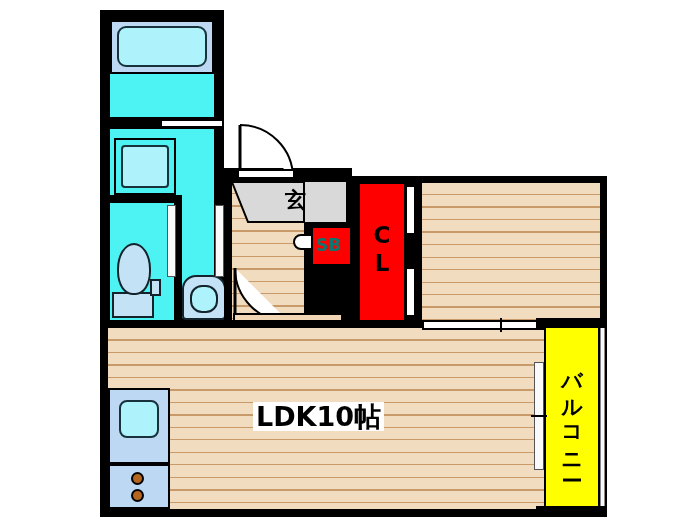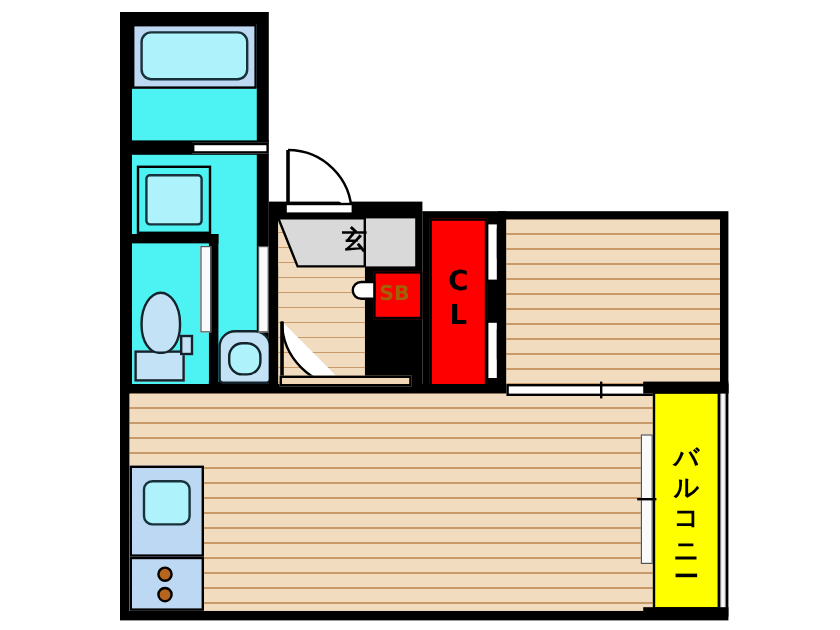--- a/index.html
+++ b/index.html
@@ -56,21 +56,21 @@
     white-space: nowrap;
     line-height: 1;
   }
   .label-box {
     background: #ffffff;
     padding: 1px 3px;
   }
   .label-ldk { font-size: 27px; letter-spacing: 0px; }
   .label-room { font-size: 23px; }
   .label-genkan { font-size: 21px; }
-  .label-sb { font-size: 17px; color:#a16207; }
+  .label-sb { font-size: 17px; color:#0f766e; }
   .label-cl {
     font-size: 23px;
     writing-mode: vertical-rl;
     text-orientation: upright;
     letter-spacing: 2px;
   }
   .label-balcony {
     font-size: 21px;
     writing-mode: vertical-rl;
     text-orientation: upright;
@@ -238,20 +238,21 @@
 
   <div class="abs balcony" style="left:544px; top:326px; width:56px; height:182px;"></div>
   <div class="abs" style="left:600px; top:322px; width:5px; height:190px; background:#fafafa; border:1px solid #888;"></div>
 
   <div class="abs" style="left:534px; top:362px; width:10px; height:108px; background:#fafafa; border:1px solid #555;"></div>
   <div class="abs slide-line" style="left:531px; top:415px; width:16px; height:2px;"></div>
 
   <div class="abs wall" style="left:536px; top:318px; width:71px; height:10px;"></div>
   <div class="abs wall" style="left:536px; top:506px; width:71px; height:8px;"></div>
 
+  <div class="label label-box label-ldk" style="left:253px; top:402px;">LDK10帖</div>
 
 
   <div class="label label-genkan" style="left:285px; top:190px;">玄</div>
 
   <div class="label label-sb" style="left:316px; top:237px;">SB</div>
 
   <div class="label label-cl" style="left:370px; top:222px;">CL</div>
 
   <div class="label label-balcony" style="left:561px; top:357px;">バルコニー</div>
 

